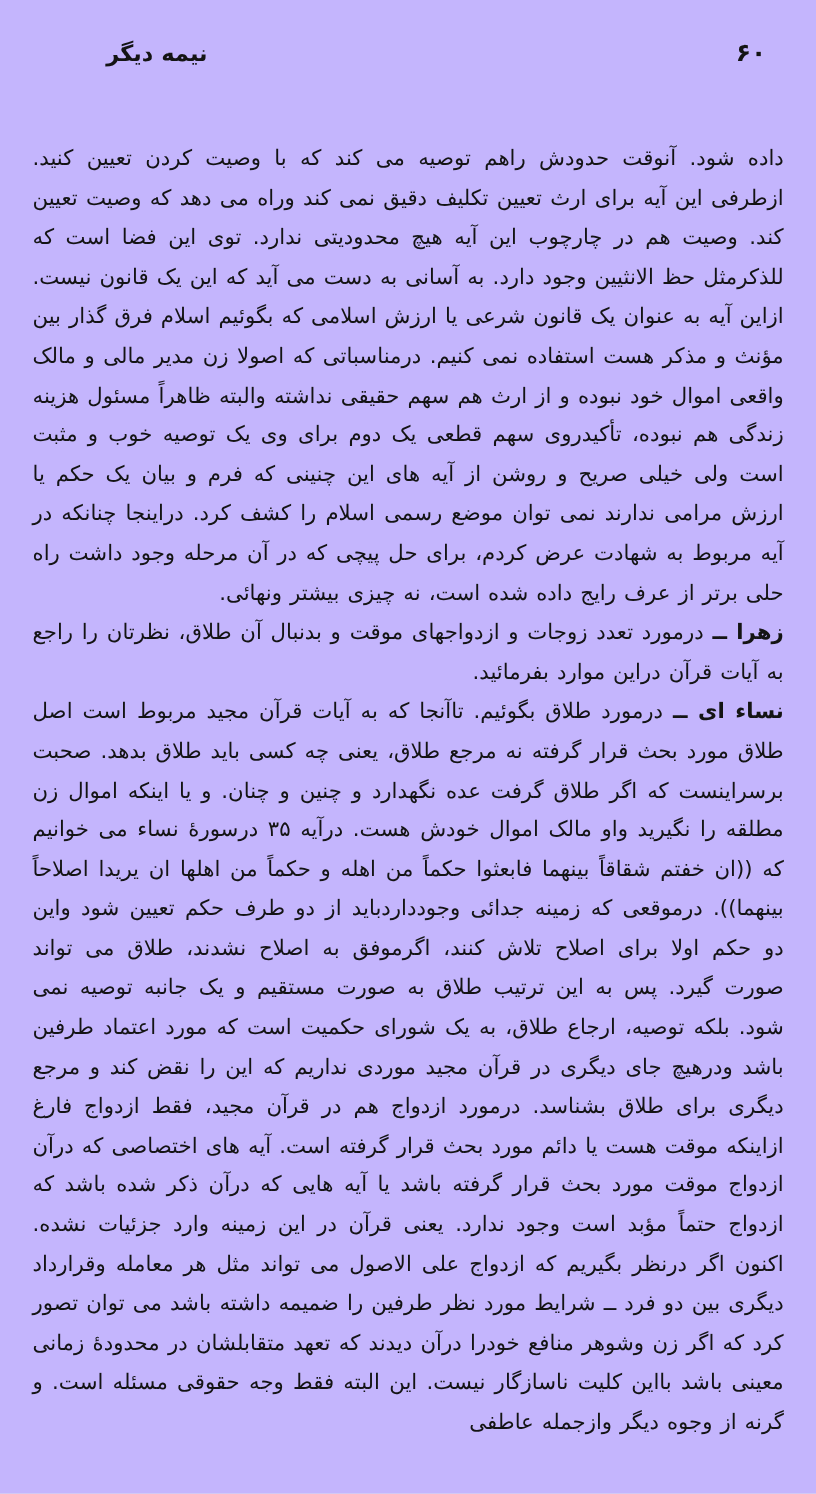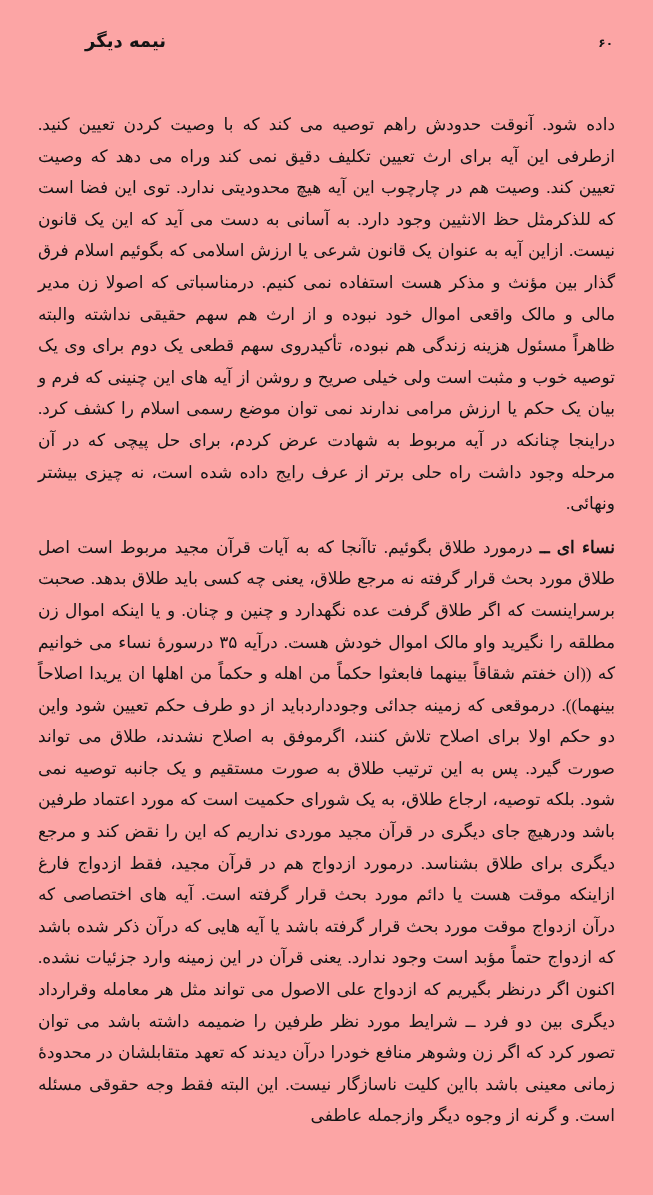--- a/index.html
+++ b/index.html
@@ -5,75 +5,76 @@
   html, body {
     margin: 0;
     padding: 0;
     background: #e8e8e8;
   }
   .page {
     position: relative;
     width: 653px;
     height: 1195px;
     margin: 0 auto;
-    background: #fca5a5;
+    background: #c4b5fd;
     color: #141414;
     font-family: "DejaVu Sans", sans-serif;
     overflow: hidden;
     box-sizing: border-box;
   }
   .page-header {
     display: flex;
     flex-direction: row;
     justify-content: space-between;
     align-items: baseline;
     padding: 30px 40px 0 85px;
     direction: ltr;
   }
   .header-title {
     font-size: 18px;
     font-weight: bold;
     direction: rtl;
   }
   .page-number {
-    font-size: 12px;
+    font-size: 20px;
     font-weight: bold;
     direction: rtl;
     text-align: right;
   }
   .text-body {
     direction: rtl;
     text-align: justify;
     padding: 0 26px;
     margin-top: 58px;
     font-size: 17px;
     line-height: 31.6px;
     word-spacing: 1px;
   }
   .paragraph {
-    margin: 12px;
-    font-family: Liberation Serif, serif;
+    margin: 0;
   }
   .speaker {
     font-weight: bold;
   }
 </style>
 </head>
 <body>
 
 <div class="page" lang="fa">
 
   <div class="page-header">
     <span class="header-title">نیمه دیگر</span>
     <span class="page-number">۶۰</span>
   </div>
 
   <div class="text-body" dir="rtl">
 
     <p class="paragraph"><span class="speaker"></span><span class="paragraph-text">داده شود. آنوقت حدودش راهم توصیه می کند که با وصیت کردن تعیین کنید. ازطرفی این آیه برای ارث تعیین تکلیف دقیق نمی کند وراه می دهد که وصیت تعیین کند. وصیت هم در چارچوب این آیه هیچ محدودیتی ندارد. توی این فضا است که للذکرمثل حظ الانثیین وجود دارد. به آسانی به دست می آید که این یک قانون نیست. ازاین آیه به عنوان یک قانون شرعی یا ارزش اسلامی که بگوئیم اسلام فرق گذار بین مؤنث و مذکر هست استفاده نمی کنیم. درمناسباتی که اصولا زن مدیر مالی و مالک واقعی اموال خود نبوده و از ارث هم سهم حقیقی نداشته والبته ظاهراً مسئول هزینه زندگی هم نبوده، تأکیدروی سهم قطعی یک دوم برای وی یک توصیه خوب و مثبت است ولی خیلی صریح و روشن از آیه های این چنینی که فرم و بیان یک حکم یا ارزش مرامی ندارند نمی توان موضع رسمی اسلام را کشف کرد. دراینجا چنانکه در آیه مربوط به شهادت عرض کردم، برای حل پیچی که در آن مرحله وجود داشت راه حلی برتر از عرف رایج داده شده است، نه چیزی بیشتر ونهائی.</span></p>
 
+    <p class="paragraph"><span class="speaker">زهرا ــ</span>
+      <span class="paragraph-text">درمورد تعدد زوجات و ازدواجهای موقت و بدنبال آن طلاق، نظرتان را راجع به آیات قرآن دراین موارد بفرمائید.</span></p>
 
     <p class="paragraph"><span class="speaker">نساء ای ــ</span>
       <span class="paragraph-text">درمورد طلاق بگوئیم. تاآنجا که به آیات قرآن مجید مربوط است اصل طلاق مورد بحث قرار گرفته نه مرجع طلاق، یعنی چه کسی باید طلاق بدهد. صحبت برسراینست که اگر طلاق گرفت عده نگهدارد و چنین و چنان. و یا اینکه اموال زن مطلقه را نگیرید واو مالک اموال خودش هست. درآیه ۳۵ درسورهٔ نساء می خوانیم که ((ان خفتم شقاقاً بینهما فابعثوا حکماً من اهله و حکماً من اهلها ان یریدا اصلاحاً بینهما)). درموقعی که زمینه جدائی وجودداردباید از دو طرف حکم تعیین شود واین دو حکم اولا برای اصلاح تلاش کنند، اگرموفق به اصلاح نشدند، طلاق می تواند صورت گیرد. پس به این ترتیب طلاق به صورت مستقیم و یک جانبه توصیه نمی شود. بلکه توصیه، ارجاع طلاق، به یک شورای حکمیت است که مورد اعتماد طرفین باشد ودرهیچ جای دیگری در قرآن مجید موردی نداریم که این را نقض کند و مرجع دیگری برای طلاق بشناسد. درمورد ازدواج هم در قرآن مجید، فقط ازدواج فارغ ازاینکه موقت هست یا دائم مورد بحث قرار گرفته است. آیه های اختصاصی که درآن ازدواج موقت مورد بحث قرار گرفته باشد یا آیه هایی که درآن ذکر شده باشد که ازدواج حتماً مؤبد است وجود ندارد. یعنی قرآن در این زمینه وارد جزئیات نشده. اکنون اگر درنظر بگیریم که ازدواج علی الاصول می تواند مثل هر معامله وقرارداد دیگری بین دو فرد ــ شرایط مورد نظر طرفین را ضمیمه داشته باشد می توان تصور کرد که اگر زن وشوهر منافع خودرا درآن دیدند که تعهد متقابلشان در محدودهٔ زمانی معینی باشد بااین کلیت ناسازگار نیست. این البته فقط وجه حقوقی مسئله است. و گرنه از وجوه دیگر وازجمله عاطفی</span></p>
 
   </div>
 
 </div>
 
 </body></html>

